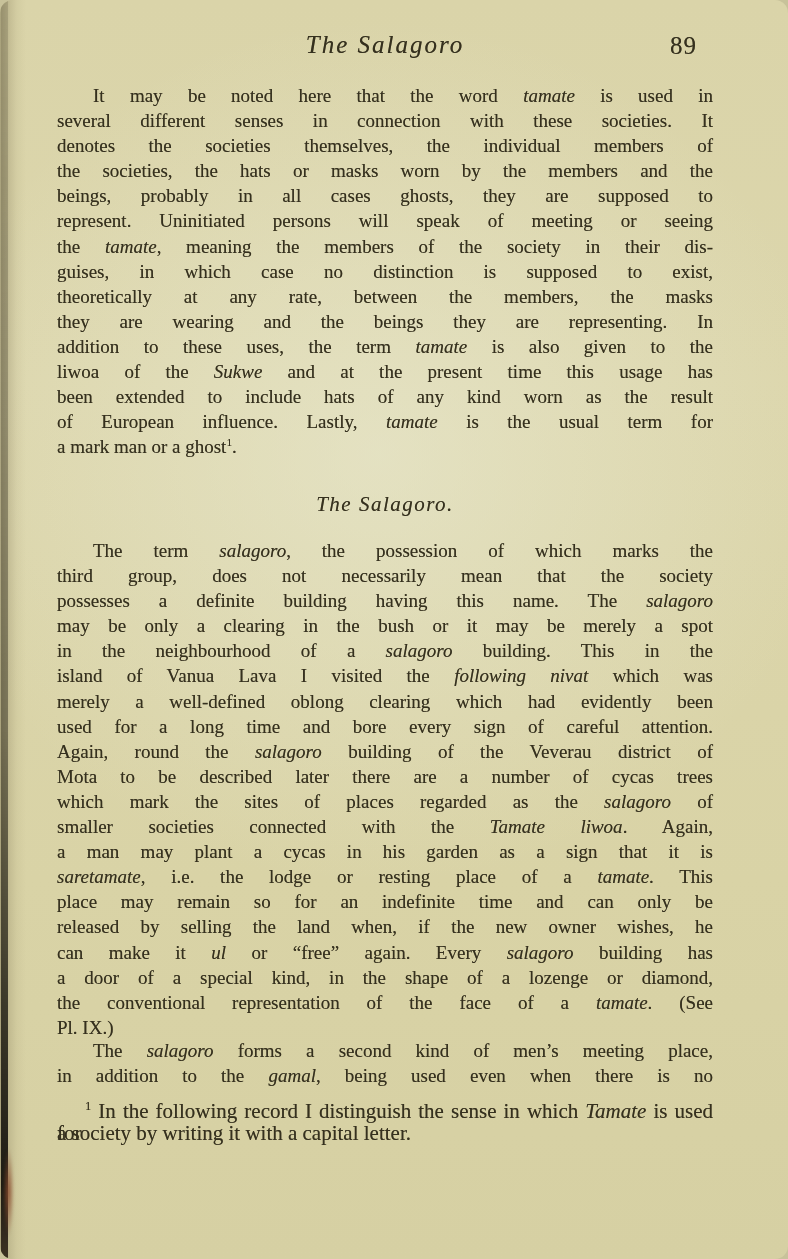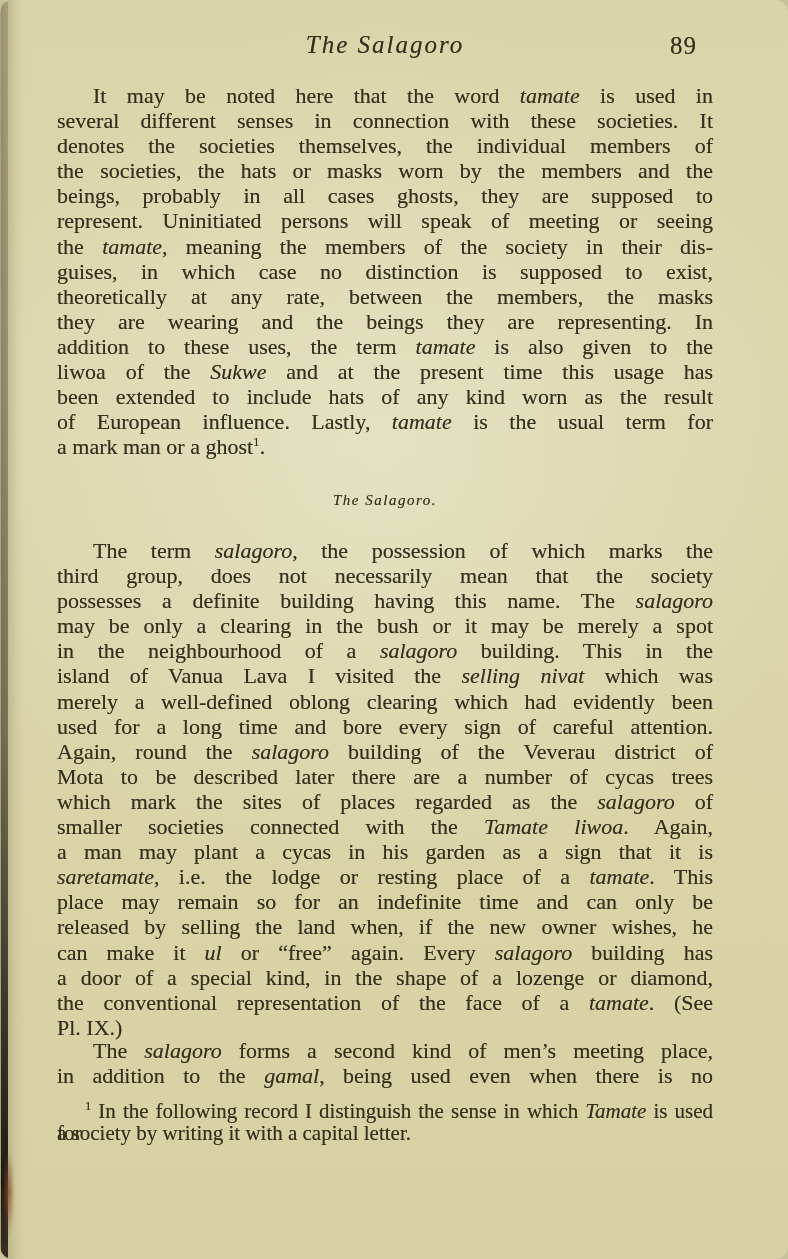--- a/index.html
+++ b/index.html
@@ -20,29 +20,29 @@
     background:linear-gradient(to bottom, rgba(86,79,55,0.22) 0%, rgba(72,66,46,0.35) 30%, rgba(52,48,33,0.5) 58%, rgba(32,30,21,0.82) 80%, rgba(22,20,14,0.95) 94%, rgba(48,36,24,0.9) 100%);}
   .edge-spot{position:absolute;left:3px;top:1148px;width:11px;height:88px;pointer-events:none;filter:blur(1px);
     background:radial-gradient(ellipse at center, rgba(138,74,44,0.85), rgba(138,74,44,0) 72%);}
 
   .ink{ text-shadow:0 0 0.6px rgba(53,48,30,0.55); }
 
   .running-header{position:absolute;left:57px;top:31px;width:656px;height:34px;font-size:25px;}
   .rh-title{position:absolute;left:50%;transform:translateX(-50%);font-style:italic;letter-spacing:2px;}
   .rh-page{position:absolute;right:16px;top:1px;letter-spacing:1px;}
 
-  .para{position:absolute;left:57px;width:656px;font-size:22px;}
+  .para{position:absolute;left:57px;width:656px;font-size:19px;}
   .tline{height:25.1px;line-height:25.1px;text-align:justify;text-align-last:justify;white-space:normal;overflow:visible;}
   .tline.ragged{text-align-last:left;}
   .para .tline:first-child{text-indent:36px;}
   .it{font-style:italic;}
   .sup{vertical-align:super;font-size:0.6em;line-height:0;}
 
   .section-heading{position:absolute;left:57px;width:656px;top:492px;text-align:center;
-    font-style:italic;font-size:15px;letter-spacing:1.5px;}
+    font-style:italic;font-size:21px;letter-spacing:1.5px;}
 
   .footnote{font-size:21px;}
   .footnote .tline{height:22px;line-height:22px;}
   .footnote .tline:first-child{text-indent:28px;}
 </style>
 </head>
 <body>
 
 <div class="page ink" style="color: rgb(53, 48, 30); border-radius: 13px;">
   <div class="edge-shadow"></div>
@@ -73,21 +73,21 @@
     </div>
 
   <div class="section-heading">The Salagoro.</div>
 
   <div class="para" style="top:538px">
       <div class="tline"><span>The term </span><span class="it">salagoro</span><span>, the possession of which marks the</span></div>
       <div class="tline"><span>third group, does not necessarily mean that the society</span></div>
       <div class="tline"><span>possesses a definite building having this name.  The </span><span class="it">salagoro</span></div>
       <div class="tline"><span>may be only a clearing in the bush or it may be merely a spot</span></div>
       <div class="tline"><span>in the neighbourhood of a </span><span class="it">salagoro</span><span> building.  This in the</span></div>
-      <div class="tline"><span>island of Vanua Lava I visited the </span><span class="it">selling nivat</span><span> which was</span></div>
+      <div class="tline"><span>island of Vanua Lava I visited the </span><span class="it">following nivat</span><span> which was</span></div>
       <div class="tline"><span>merely a well-defined oblong clearing which had evidently been</span></div>
       <div class="tline"><span>used for a long time and bore every sign of careful attention.</span></div>
       <div class="tline"><span>Again, round the </span><span class="it">salagoro</span><span> building of the Veverau district of</span></div>
       <div class="tline"><span>Mota to be described later there are a number of cycas trees</span></div>
       <div class="tline"><span>which mark the sites of places regarded as the </span><span class="it">salagoro</span><span> of</span></div>
       <div class="tline"><span>smaller societies connected with the </span><span class="it">Tamate liwoa</span><span>.  Again,</span></div>
       <div class="tline"><span>a man may plant a cycas in his garden as a sign that it is</span></div>
       <div class="tline"><span class="it">saretamate</span><span>, i.e. the lodge or resting place of a </span><span class="it">tamate</span><span>.  This</span></div>
       <div class="tline"><span>place may remain so for an indefinite time and can only be</span></div>
       <div class="tline"><span>released by selling the land when, if the new owner wishes, he</span></div>

